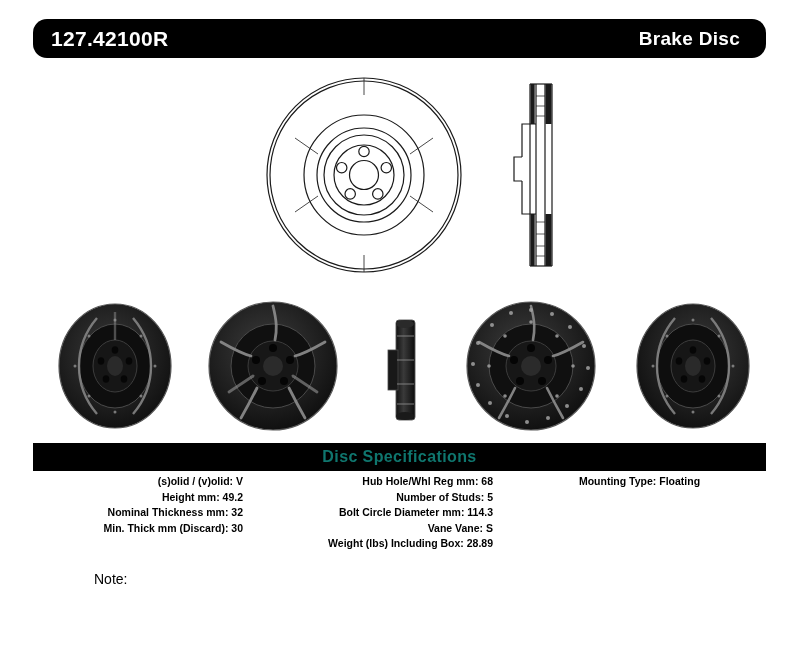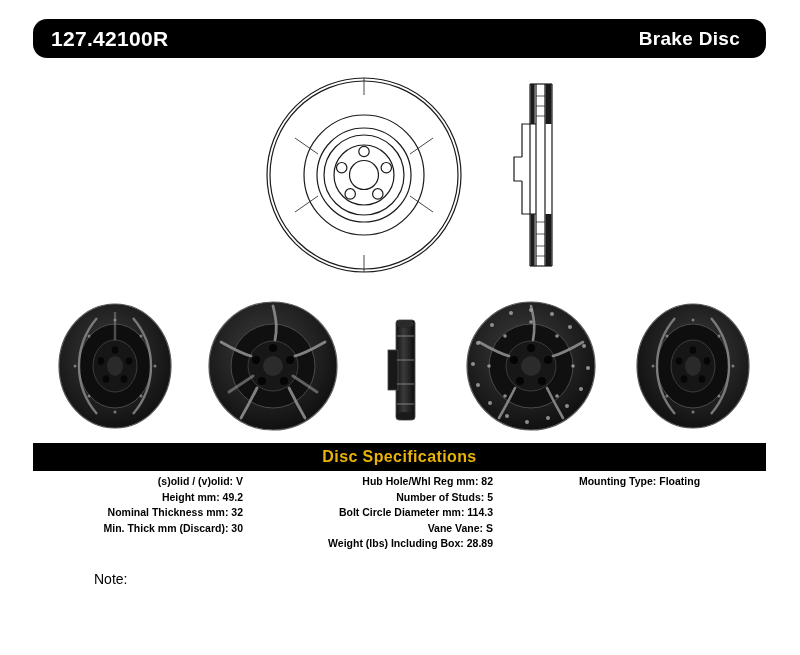--- a/index.html
+++ b/index.html
@@ -76,21 +76,21 @@
   }
 
   
   .spec-bar {
     position: absolute;
     left: 33px;
     top: 443px;
     width: 733px;
     height: 28px;
     background: #000000;
-    color: #eab308;
+    color: #0f766e;
     display: flex;
     align-items: center;
     justify-content: center;
   }
   .spec-bar-title {
     font-size: 16px;
     font-weight: bold;
     letter-spacing: 0.4px;
   }
 
@@ -400,21 +400,21 @@
   <div class="specs">
 
     <div class="spec-col left">
       <div class="spec-line">(s)olid / (v)olid: V</div>
       <div class="spec-line">Height mm: 49.2</div>
       <div class="spec-line">Nominal Thickness mm: 32</div>
       <div class="spec-line">Min. Thick mm (Discard): 30</div>
     </div>
 
     <div class="spec-col mid">
-      <div class="spec-line">Hub Hole/Whl Reg mm: 82</div>
+      <div class="spec-line">Hub Hole/Whl Reg mm: 68</div>
       <div class="spec-line">Number of Studs: 5</div>
       <div class="spec-line">Bolt Circle Diameter mm: 114.3</div>
       <div class="spec-line">Vane Vane: S</div>
       <div class="spec-line">Weight (lbs) Including Box: 28.89</div>
     </div>
 
     <div class="spec-col right">
       <div class="spec-line">Mounting Type: Floating</div>
     </div>
 

